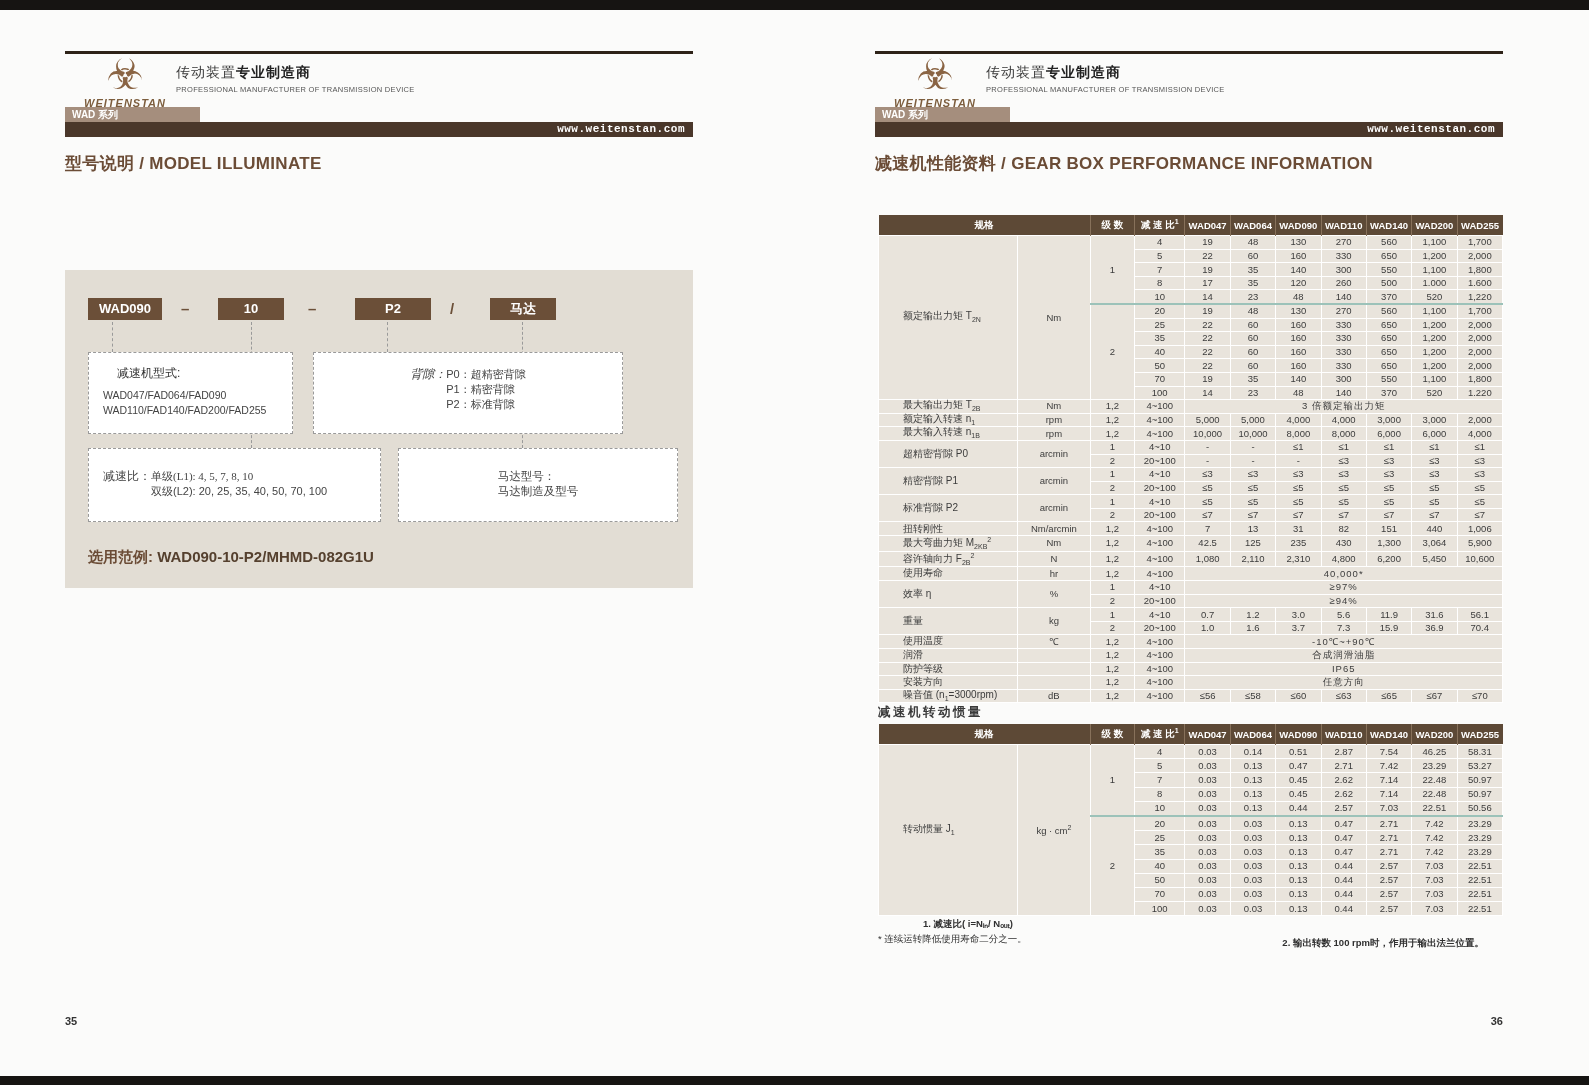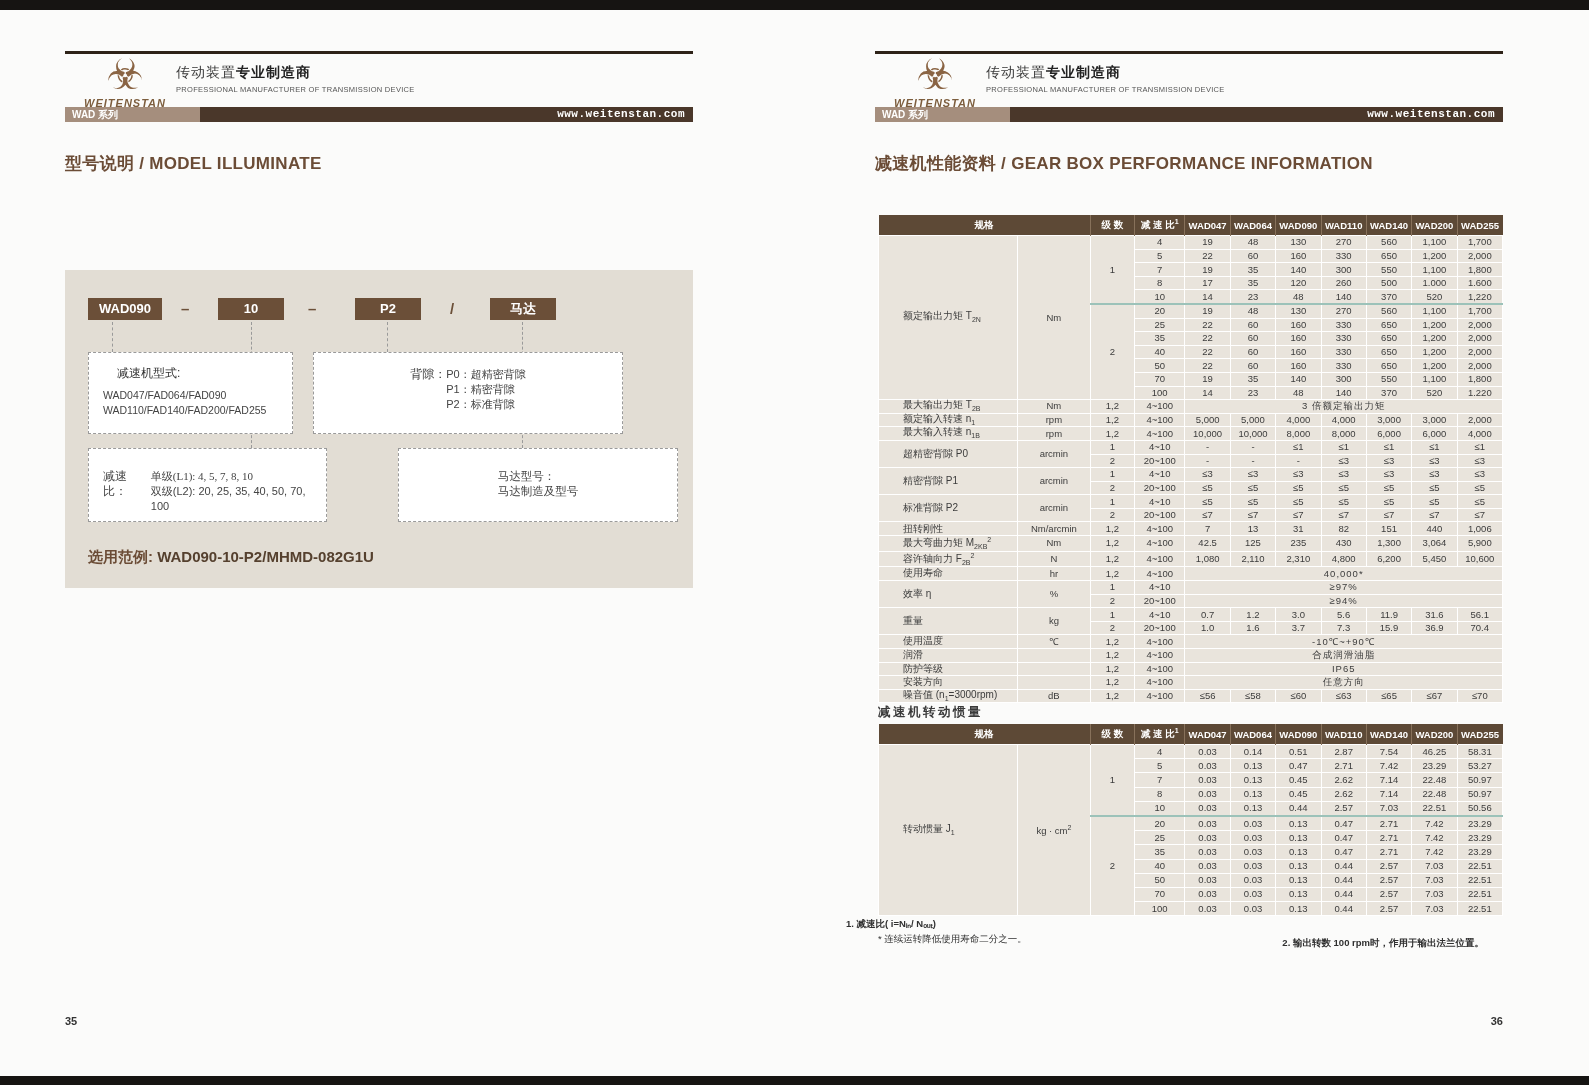--- a/index.html
+++ b/index.html
@@ -12,21 +12,21 @@
   
   .hd-rule{position:absolute;height:3px;background:#2e2318;}
   .logo-wrap{position:absolute;width:110px;text-align:center;}
   .logo-glyph{font-size:42px;line-height:42px;color:#8a6443;display:block;
               font-family:"DejaVu Sans",sans-serif;}
   .logo-brand{display:block;font-size:11px;font-weight:bold;font-style:italic;
               letter-spacing:1px;color:#7d5e3e;margin-top:1px;}
   .slogan-cn{position:absolute;font-size:14px;color:#3a3a3a;letter-spacing:1px;}
   .slogan-cn b{color:#222;}
   .slogan-en{position:absolute;font-size:7.5px;color:#555;letter-spacing:0.3px;}
-  .hd-bar{position:absolute;height:15px;width:628px;display:flex;}
+  .hd-bar{position:absolute;height:15px;width:628px;display:flex;flex-direction:column;}
   .hd-bar .seg-light{width:135px;background:#a58e7d;color:#fff;font-size:10px;
       font-weight:bold;line-height:15px;padding-left:7px;box-sizing:border-box;}
   .hd-bar .seg-dark{flex:1;background:#4a372a;color:#fff;font-size:11px;font-weight:bold;
       line-height:15px;text-align:right;padding-right:8px;
       font-family:Liberation Mono, monospace;letter-spacing:0.5px;}
 
   .sec-title{position:absolute;font-size:17px;font-weight:bold;color:#6b4c36;letter-spacing:0.3px;}
   .page-num{position:absolute;top:1015px;font-size:11px;font-weight:bold;color:#333;}
 
   
@@ -94,47 +94,47 @@
   <div class="seg-dark">www.weitenstan.com</div>
 </div>
 
 <div class="sec-title" style="left:65px;top:152px;text-align:center;">型号说明 / MODEL ILLUMINATE</div>
 
 <div class="panel">
   <div class="mbox" style="left:23px;width:74px;">WAD090</div>
   <div class="msep" style="left:116px;">–</div>
   <div class="mbox" style="left:153px;width:66px;">10</div>
   <div class="msep" style="left:243px;">–</div>
-  <div class="mbox" style="left:290px;width:66px;">P2</div>
+  <div class="mbox" style="left:290px;width:76px;">P2</div>
   <div class="msep" style="left:385px;">/</div>
   <div class="mbox" style="left:425px;width:66px;">马达</div>
 
   <div class="conn" style="left:47px;top:52px;height:30px;"></div>
   <div class="conn" style="left:186px;top:52px;height:126px;"></div>
   <div class="conn" style="left:322px;top:52px;height:30px;"></div>
   <div class="conn" style="left:457px;top:52px;height:126px;"></div>
 
   <div class="dbox" style="left:23px;top:82px;width:205px;height:82px;padding:12px 0 0 14px;">
     <div class="bx-title" style="margin-left:14px;margin-bottom:6px;">减速机型式:</div>
     <div class="bx-line">WAD047/FAD064/FAD090</div>
     <div class="bx-line">WAD110/FAD140/FAD200/FAD255</div>
   </div>
 
   <div class="dbox" style="left:248px;top:82px;width:310px;height:82px;">
     <div class="flexrow" style="justify-content:center;padding-top:14px;">
-      <div class="bx-line" style="font-size:12px;">背隙：</div>
+      <div class="bx-line" style="font-size:12px;font-style:italic;">背隙：</div>
       <div>
         <div class="bx-line" style="font-size:11px;">P0：超精密背隙</div>
         <div class="bx-line" style="font-size:11px;">P1：精密背隙</div>
         <div class="bx-line" style="font-size:11px;">P2：标准背隙</div>
       </div>
     </div>
   </div>
 
-  <div class="dbox" style="left:23px;top:178px;width:239px;height:74px;">
+  <div class="dbox" style="left:23px;top:178px;width:293px;height:74px;">
     <div class="flexrow" style="padding:20px 0 0 14px;">
       <div class="bx-line" style="font-size:12px;">减速比：</div>
       <div>
         <div class="bx-line" style="font-size:11px;font-family:Liberation Serif, serif;">单级(L1): 4, 5, 7, 8, 10</div>
         <div class="bx-line" style="font-size:11px;">双级(L2): 20, 25, 35, 40, 50, 70, 100</div>
       </div>
     </div>
   </div>
 
   <div class="dbox" style="left:333px;top:178px;width:280px;height:74px;">
@@ -695,17 +695,17 @@
           <td>0.13</td>
           <td>0.44</td>
           <td>2.57</td>
           <td>7.03</td>
           <td>22.51</td>
         </tr>
       </tbody>
   </table>
 </div>
 
-<div class="footnote" style="left:846px;top:917px;"><b>1. 减速比( i=Nᵢₙ/ Nₒᵤₜ)</b></div>
+<div class="footnote" style="left:923px;top:917px;"><b>1. 减速比( i=Nᵢₙ/ Nₒᵤₜ)</b></div>
 <div class="footnote" style="left:878px;top:933px;">* 连续运转降低使用寿命二分之一。</div>
 <div class="footnote" style="left:1131px;top:917px;width:353px;text-align:right;margin-top:20px;"><b>2. 输出转数 100 rpm时，作用于输出法兰位置。</b></div>
 
 <div class="page-num" style="left:1480px;width:23px;text-align:right;">36</div>
 
 </body></html>

